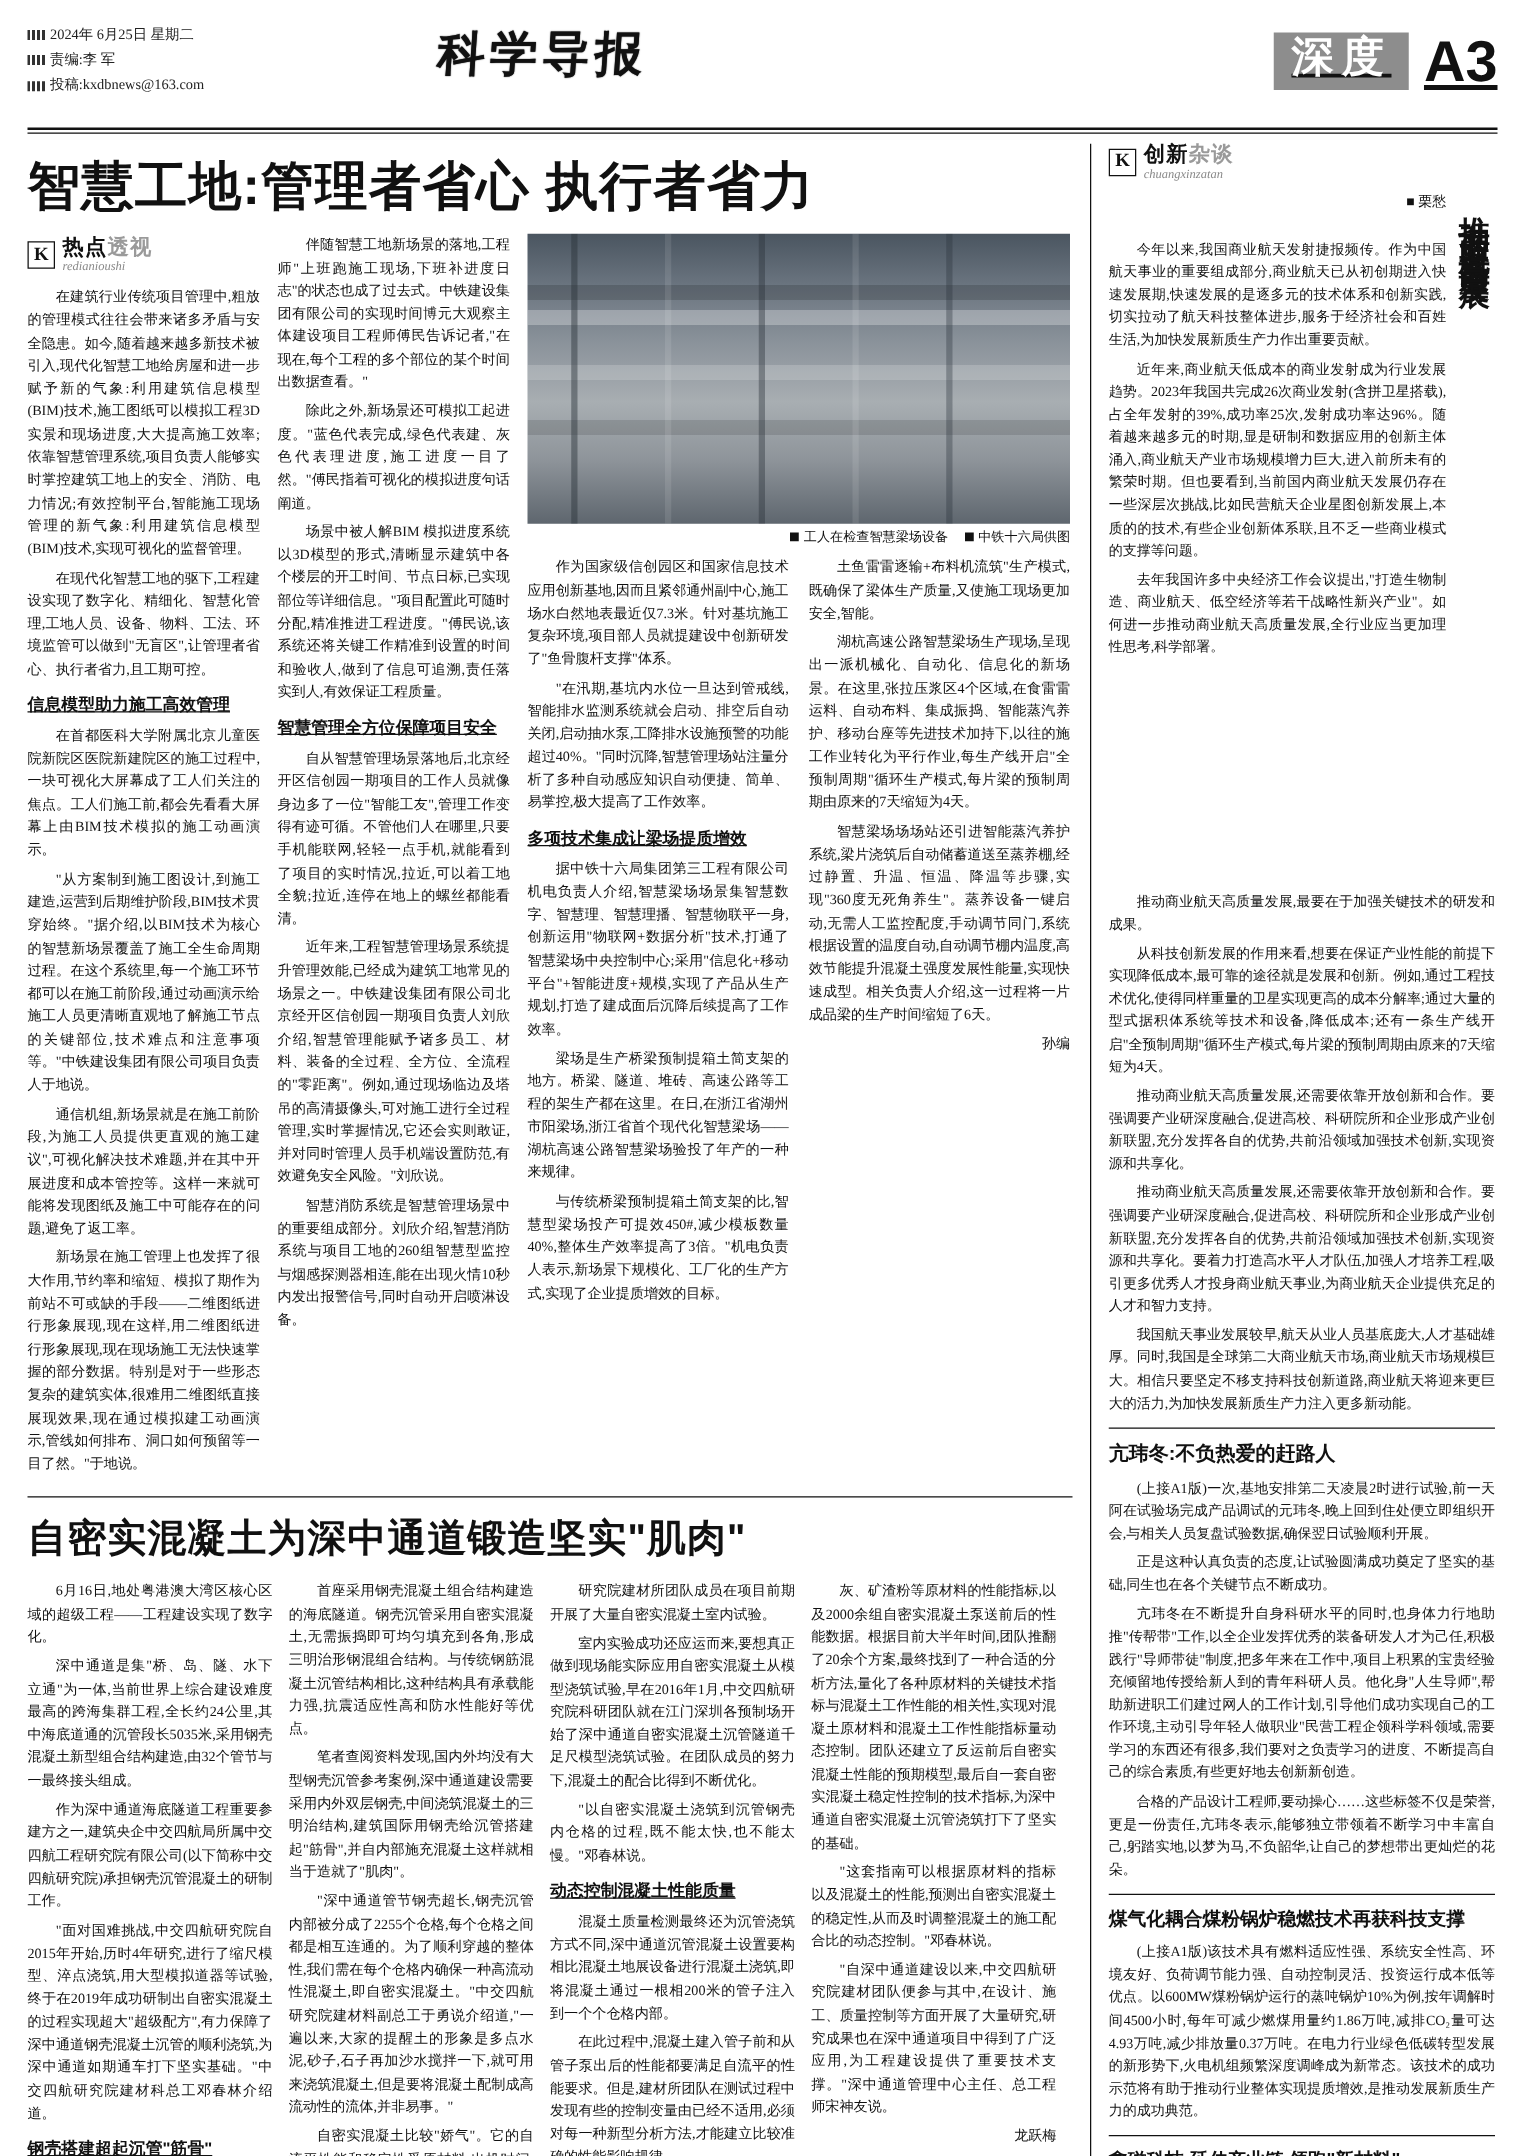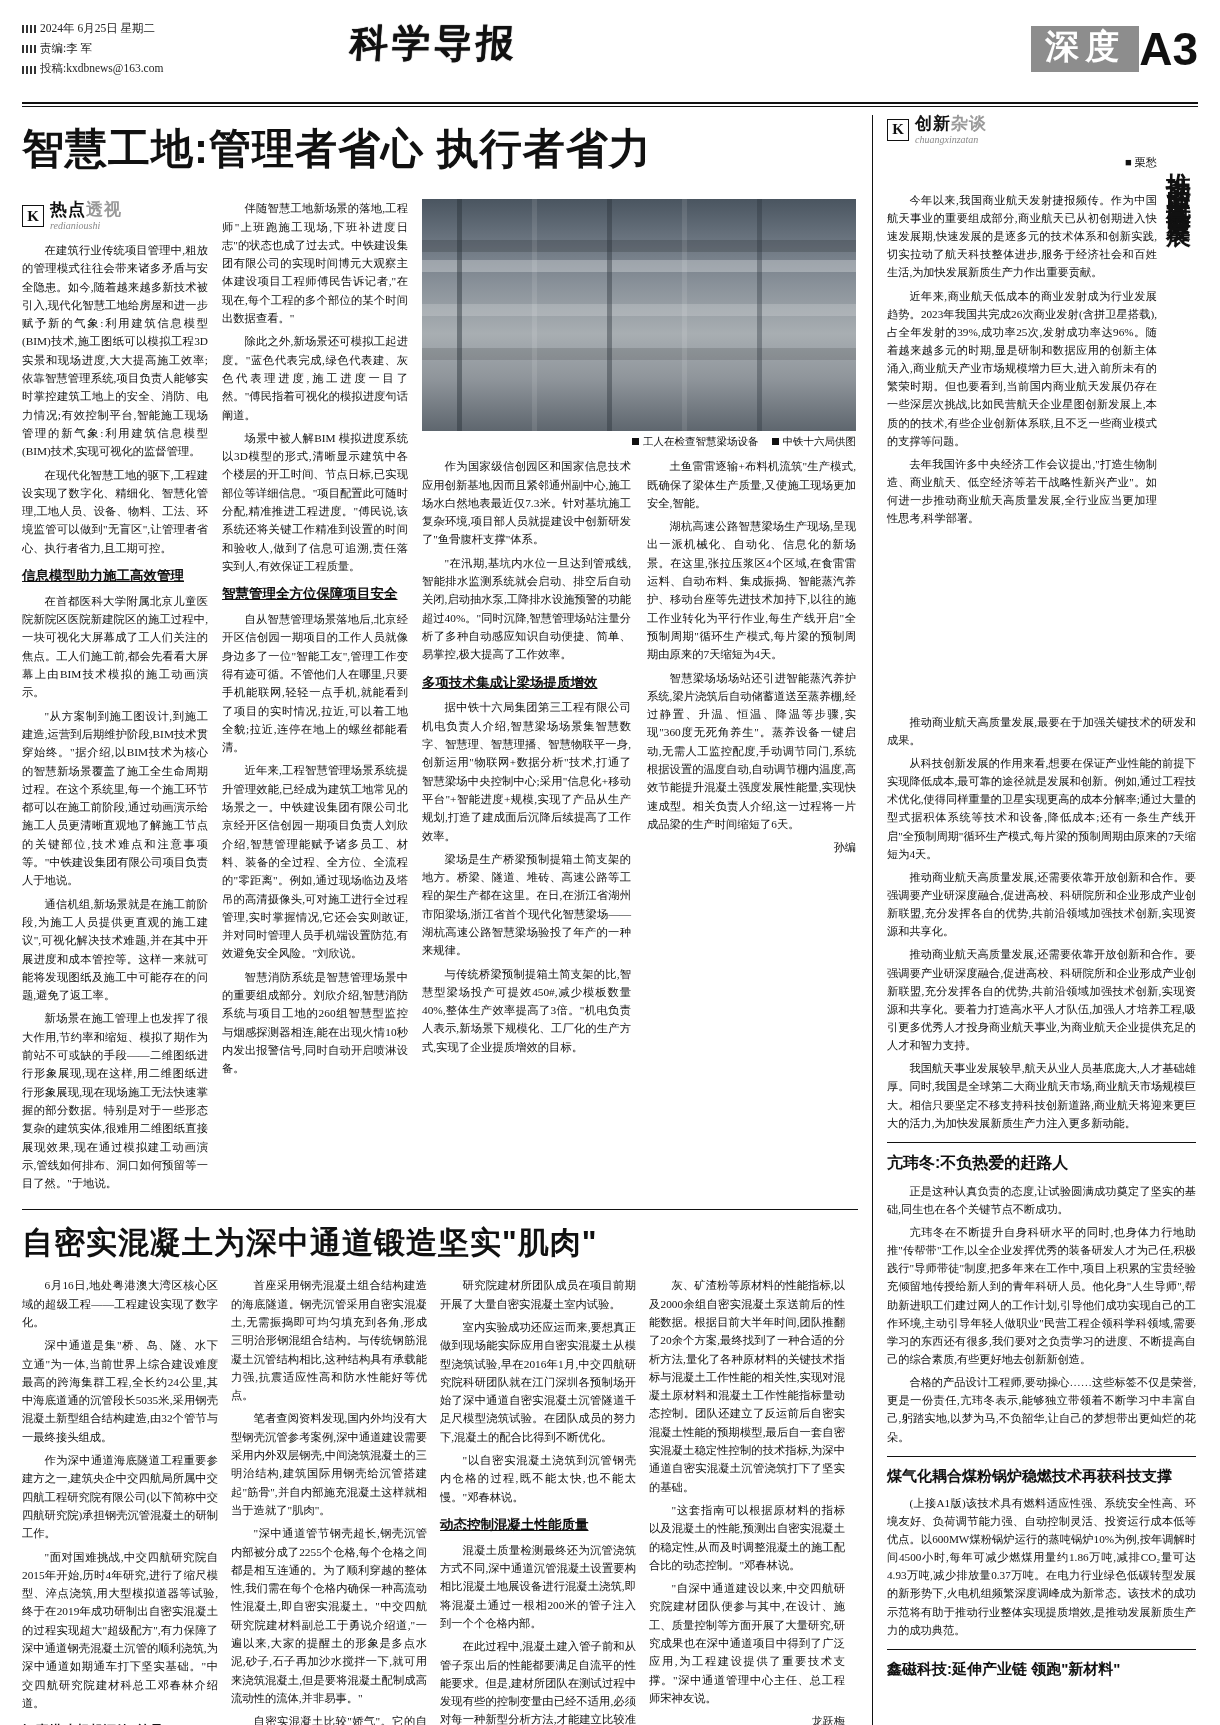--- a/index.html
+++ b/index.html
@@ -18,39 +18,39 @@
   .mh-left { width:300px; font-size:11.5px; line-height:1.75; font-family:Liberation Serif, serif; color:#222; }
   .mh-left div { white-space:nowrap; }
   .mh-bar { display:inline-block; width:14px; height:8px; background:linear-gradient(90deg,#333 0 2px,transparent 2px 4px,#333 4px 6px,transparent 6px 8px,#333 8px 10px,transparent 10px 12px,#333 12px 14px); margin-right:4px; vertical-align:middle;}
   .mh-center { flex:1; text-align:left; padding-left:28px; }
   .mh-title {
     font-size:38px; font-weight:bold; letter-spacing:4px;
     font-family:"Liberation Serif", serif; color:#111;
     display:inline-block; transform:skewX(-4deg);
     text-shadow:0 0 1px #000;
   }
-  .mh-right { width:330px; display:flex; align-items:center; justify-content:flex-end; padding-top:4px;}
+  .mh-right { width:330px; display:flex; align-items:center; justify-content:flex-end; gap:12px; padding-top:4px;text-decoration:underline;}
   .mh-depth {
     background:#8d8d8d; color:#fff; font-size:34px; font-weight:bold; letter-spacing:6px;
     padding:2px 14px 6px 14px; font-family:"Liberation Serif", serif;
     line-height:1.1;
   }
   .mh-page { font-size:46px; font-weight:bold; font-family:"Liberation Sans", sans-serif; }
 
   .rule-thick { border-top:2px solid #111; margin:2px 0 0 0; }
   .rule-thin { border-top:1px solid #111; margin:2px 0 8px 0; }
 
   
   .body-wrap { display:flex; gap:14px; }
   .left-zone { width:836px; }
   .right-zone { width:324px; border-left:1px solid #111; padding-left:14px; }
 
   
   h1.headline {
-    font-size:42px; font-weight:bold; letter-spacing:1px; margin:10px 0 26px 0;
+    font-size:42px; font-weight:bold; letter-spacing:1px; margin:10px 0 14px 0;
     font-family:"Liberation Sans", sans-serif; line-height:1.15;
   }
   .sec-label { display:flex; align-items:center; gap:6px; margin:2px 0 10px 0; }
   .sec-k {
     width:22px; height:22px; border:1.6px solid #111; display:flex; align-items:center; justify-content:center;
     font-size:15px; font-weight:bold; font-family:"Liberation Serif", serif;
   }
   .sec-cn { font-size:17px; font-weight:bold; font-family:"Liberation Sans", sans-serif; letter-spacing:1px;}
   .sec-cn .grey { color:#9a9a9a; }
   .sec-py { font-size:10px; color:#888; font-style:italic; font-family:"Liberation Serif", serif; }
@@ -251,20 +251,21 @@
         <p>推动商业航天高质量发展,还需要依靠开放创新和合作。要强调要产业研深度融合,促进高校、科研院所和企业形成产业创新联盟,充分发挥各自的优势,共前沿领域加强技术创新,实现资源和共享化。</p>
         <p>推动商业航天高质量发展,还需要依靠开放创新和合作。要强调要产业研深度融合,促进高校、科研院所和企业形成产业创新联盟,充分发挥各自的优势,共前沿领域加强技术创新,实现资源和共享化。要着力打造高水平人才队伍,加强人才培养工程,吸引更多优秀人才投身商业航天事业,为商业航天企业提供充足的人才和智力支持。</p>
         <p>我国航天事业发展较早,航天从业人员基底庞大,人才基础雄厚。同时,我国是全球第二大商业航天市场,商业航天市场规模巨大。相信只要坚定不移支持科技创新道路,商业航天将迎来更巨大的活力,为加快发展新质生产力注入更多新动能。</p>
       </div>
 
       <div class="r-hr"></div>
 
       <div>
         <div class="r-sub">亢玮冬:不负热爱的赶路人</div>
         <div class="r-body">
+          <p>(上接A1版)一次,基地安排第二天凌晨2时进行试验,前一天阿在试验场完成产品调试的元玮冬,晚上回到住处便立即组织开会,与相关人员复盘试验数据,确保翌日试验顺利开展。</p>
           <p>正是这种认真负责的态度,让试验圆满成功奠定了坚实的基础,同生也在各个关键节点不断成功。</p>
           <p>亢玮冬在不断提升自身科研水平的同时,也身体力行地助推"传帮带"工作,以全企业发挥优秀的装备研发人才为己任,积极践行"导师带徒"制度,把多年来在工作中,项目上积累的宝贵经验充倾留地传授给新人到的青年科研人员。他化身"人生导师",帮助新进职工们建过网人的工作计划,引导他们成功实现自己的工作环境,主动引导年轻人做职业"民营工程企领科学科领域,需要学习的东西还有很多,我们要对之负责学习的进度、不断提高自己的综合素质,有些更好地去创新新创造。</p>
           <p>合格的产品设计工程师,要动操心……这些标签不仅是荣誉,更是一份责任,亢玮冬表示,能够独立带领着不断学习中丰富自己,躬踏实地,以梦为马,不负韶华,让自己的梦想带出更灿烂的花朵。</p>
         </div>
       </div>
 
       <div class="r-hr"></div>
 
       <div>
         <div class="r-sub2">煤气化耦合煤粉锅炉稳燃技术再获科技支撑</div>

